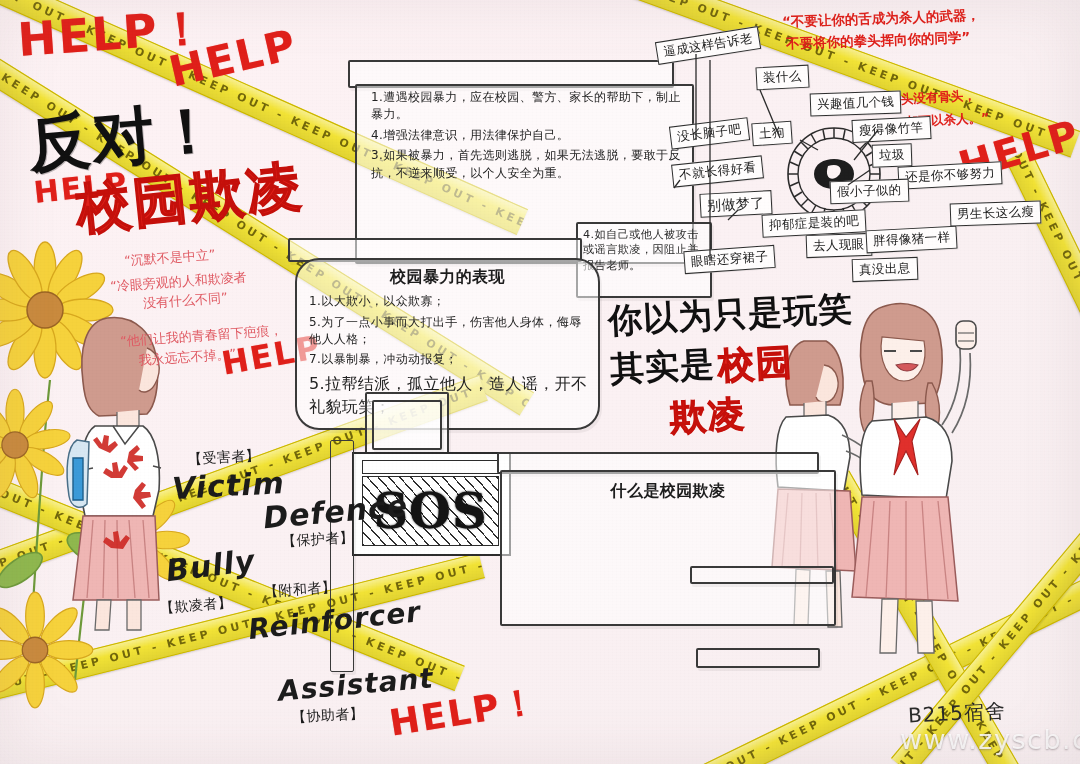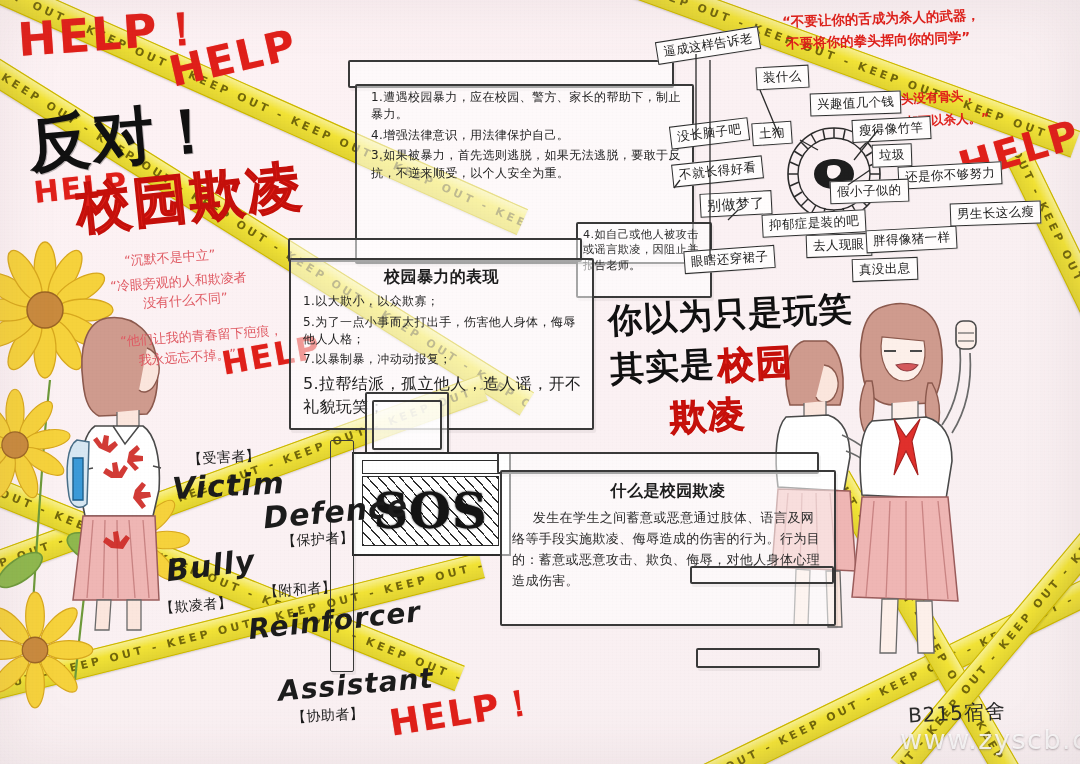--- a/index.html
+++ b/index.html
@@ -338,42 +338,41 @@
   <div class="frame" style="left:355px;top:84px;width:315px;height:176px;padding:0 10px;">
      <div class="boxline hw">1.遭遇校园暴力，应在校园、警方、家长的帮助下，制止暴力。</div>
      <div class="boxline hw">4.增强法律意识，用法律保护自己。</div>
      <div class="boxline hw">3.如果被暴力，首先选则逃脱，如果无法逃脱，要敢于反抗，不逆来顺受，以个人安全为重。</div>
   </div>
   <div class="frame" style="left:576px;top:222px;width:122px;height:66px;padding:3px 5px;">
      <div class="hw" style="font-size:11.2px;line-height:1.38;">4.如自己或他人被攻击或谣言欺凌，因阻止并报告老师。</div>
   </div>
 
   <div class="frame" style="left:288px;top:238px;width:290px;height:20px;"></div>
-  <div class="frame" style="left:289px;top:258px;width:285px;height:168px;padding:0 8px;">
+  <div class="frame" style="left:295px;top:258px;width:285px;height:168px;padding:0 8px;border-radius:24px;">
      <div class="boxtitle hw">校园暴力的表现</div>
      <div class="boxline hw" style="font-size:12px;">1.以大欺小，以众欺寡；</div>
      <div class="boxline hw" style="font-size:12px;">5.为了一点小事而大打出手，伤害他人身体，侮辱他人人格；</div>
      <div class="boxline hw" style="font-size:12px;">7.以暴制暴，冲动动报复；</div>
      <div class="boxline hw" style="font-size:16px;">5.拉帮结派，孤立他人，造人谣，开不礼貌玩笑；</div>
   </div>
 
   <div class="frame" style="left:365px;top:392px;width:80px;height:62px;"></div>
   <div class="frame" style="left:372px;top:400px;width:66px;height:46px;"></div>
 
   <div class="sos-outer" style="left:352px;top:452px;width:155px;height:100px;"></div>
   <div class="sos-bar" style="left:362px;top:460px;width:135px;height:12px;"></div>
   <div class="sos-hatch" style="left:362px;top:476px;width:135px;height:68px;">
      <div class="sos-text">SOS</div>
   </div>
   <div class="frame" style="left:330px;top:440px;width:22px;height:230px;background:transparent;border-width:1.6px;"></div>
 
   <div class="frame" style="left:497px;top:452px;width:318px;height:18px;"></div>
   <div class="frame" style="left:500px;top:470px;width:312px;height:148px;padding:2px 10px;">
      <div class="boxtitle hw">什么是校园欺凌</div>
-     <div class="hw" style="font-size:13px;line-height:1.62;text-indent:1.6em;">发生在学生之间蓄意或恶意通过肢体、语言及网络等手段实施欺凌、侮辱造成的伤害的行为。行为目的：蓄意或恶意攻击、欺负、侮辱，对他人身体心理造成伤害。</div>
   </div>
 
   <div class="frame" style="left:330px;top:420px;width:490px;height:250px;background:transparent;border-width:1.8px;z-index:-1;"></div>
 
   <div class="quote-red" style="left:782px;top:8px;transform:rotate(-2deg);">“不要让你的舌成为杀人的武器，</div>
   <div class="quote-red" style="left:786px;top:30px;transform:rotate(-2deg);">不要将你的拳头挥向你的同学”</div>
   <div class="quote-red" style="left:880px;top:88px;transform:rotate(-3deg);font-size:12.5px;">“舌头没有骨头，</div>
   <div class="quote-red" style="left:906px;top:110px;transform:rotate(-3deg);font-size:12.5px;">却可以杀人。”</div>
 
   <svg class="abs eye-wrap" style="left:778px;top:122px;" width="112" height="104" viewBox="0 0 112 104">

